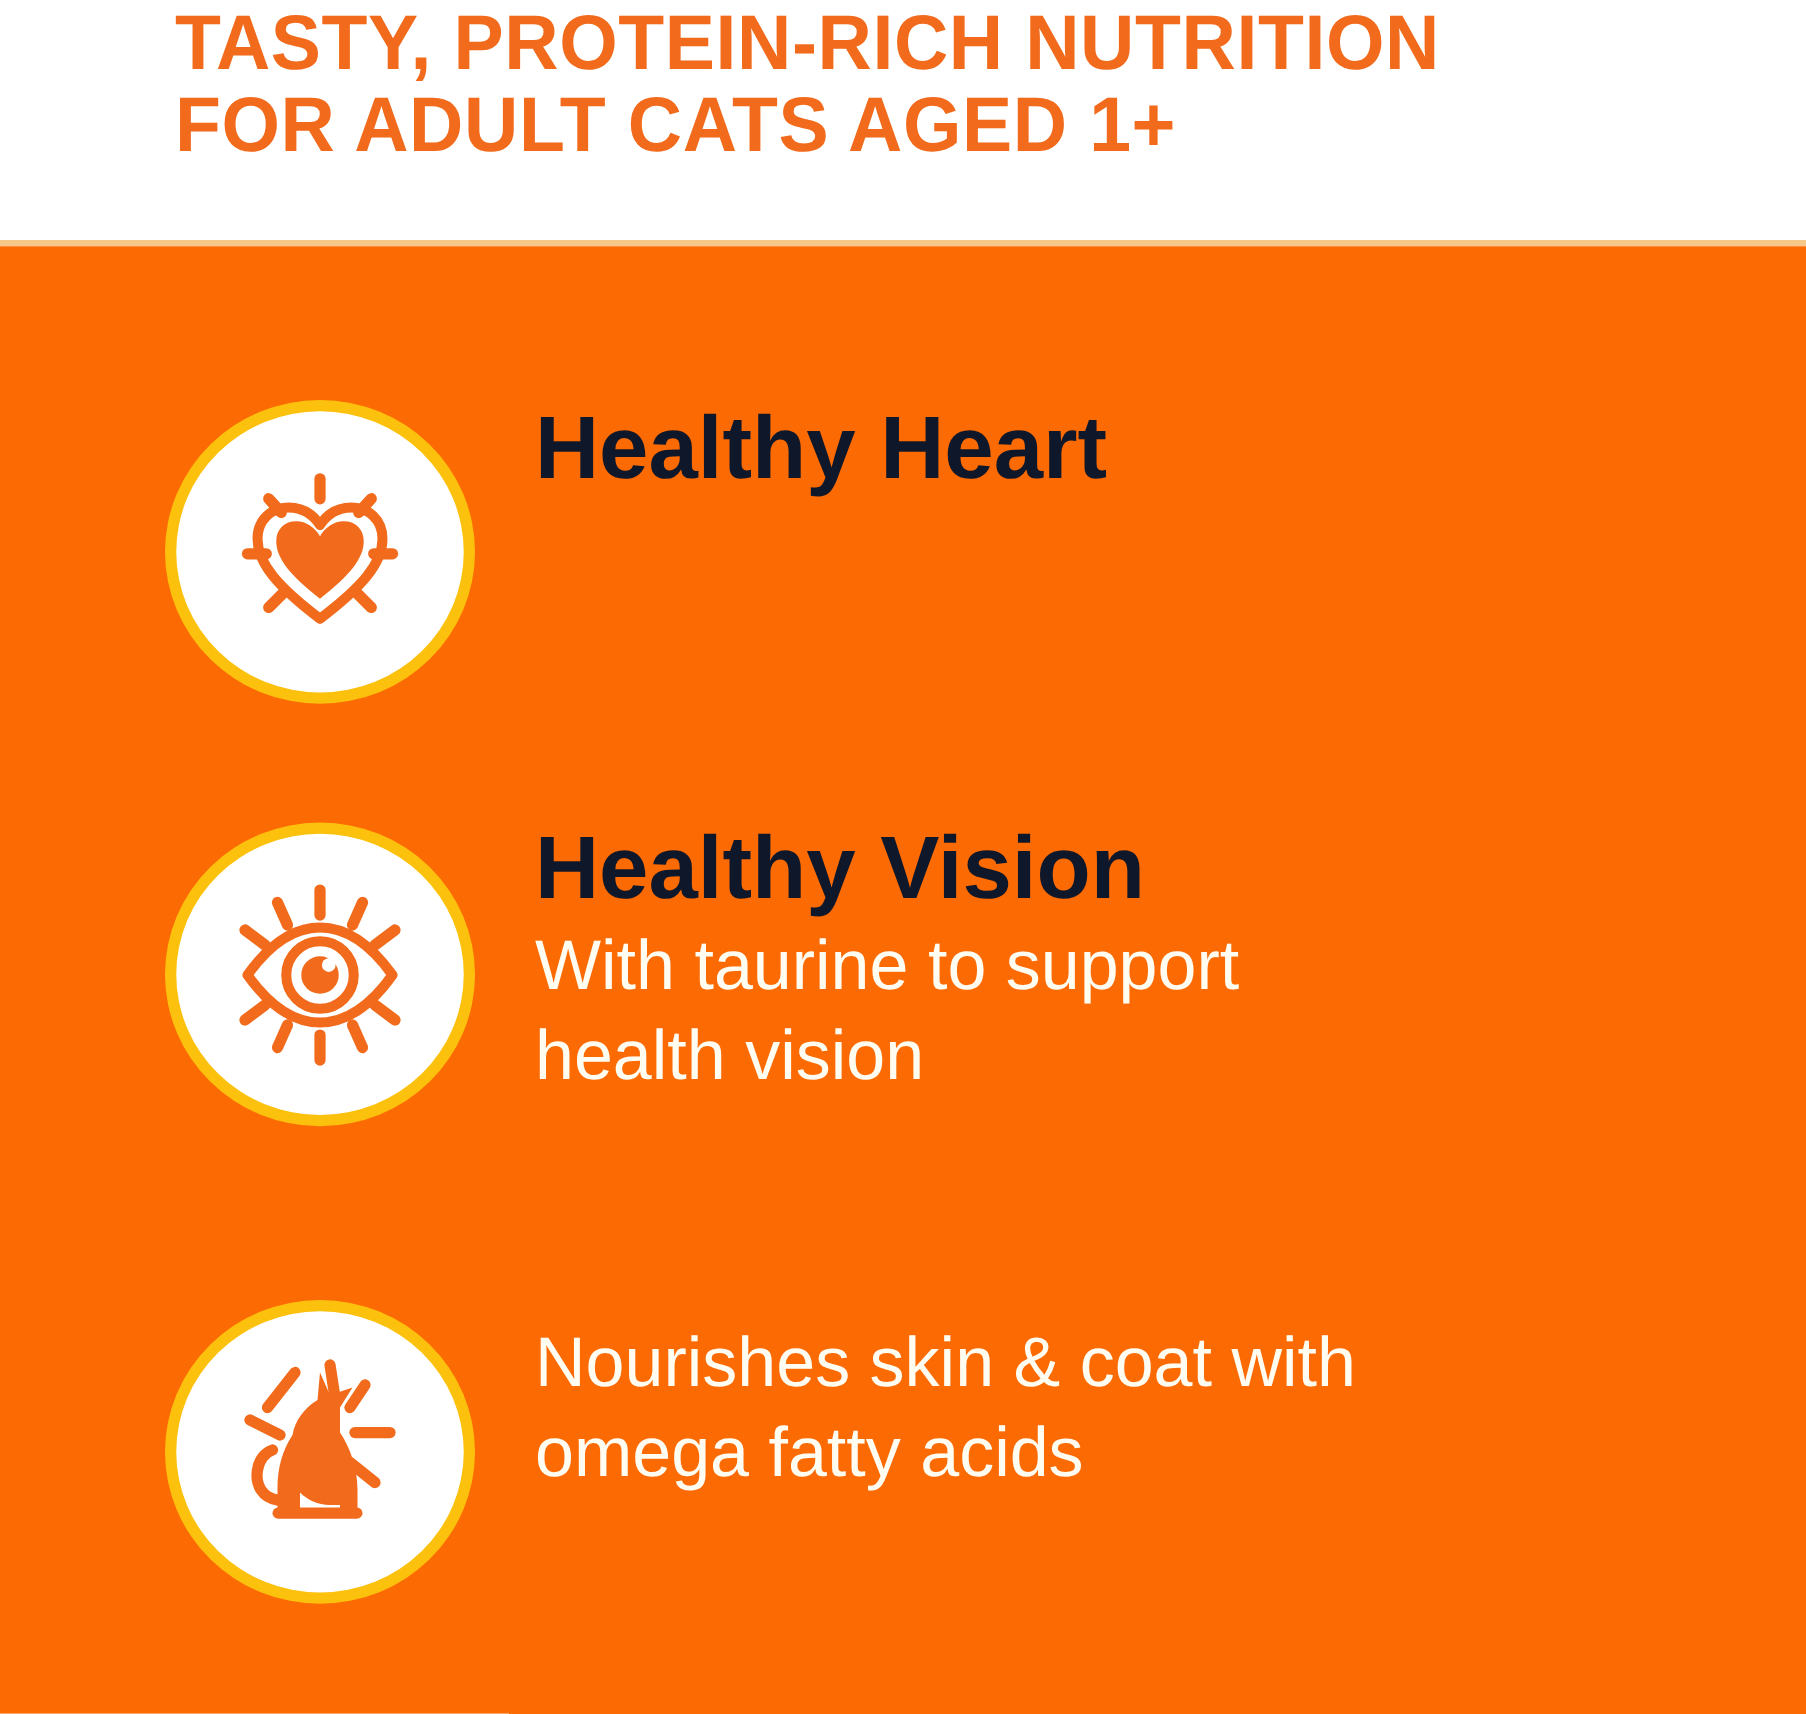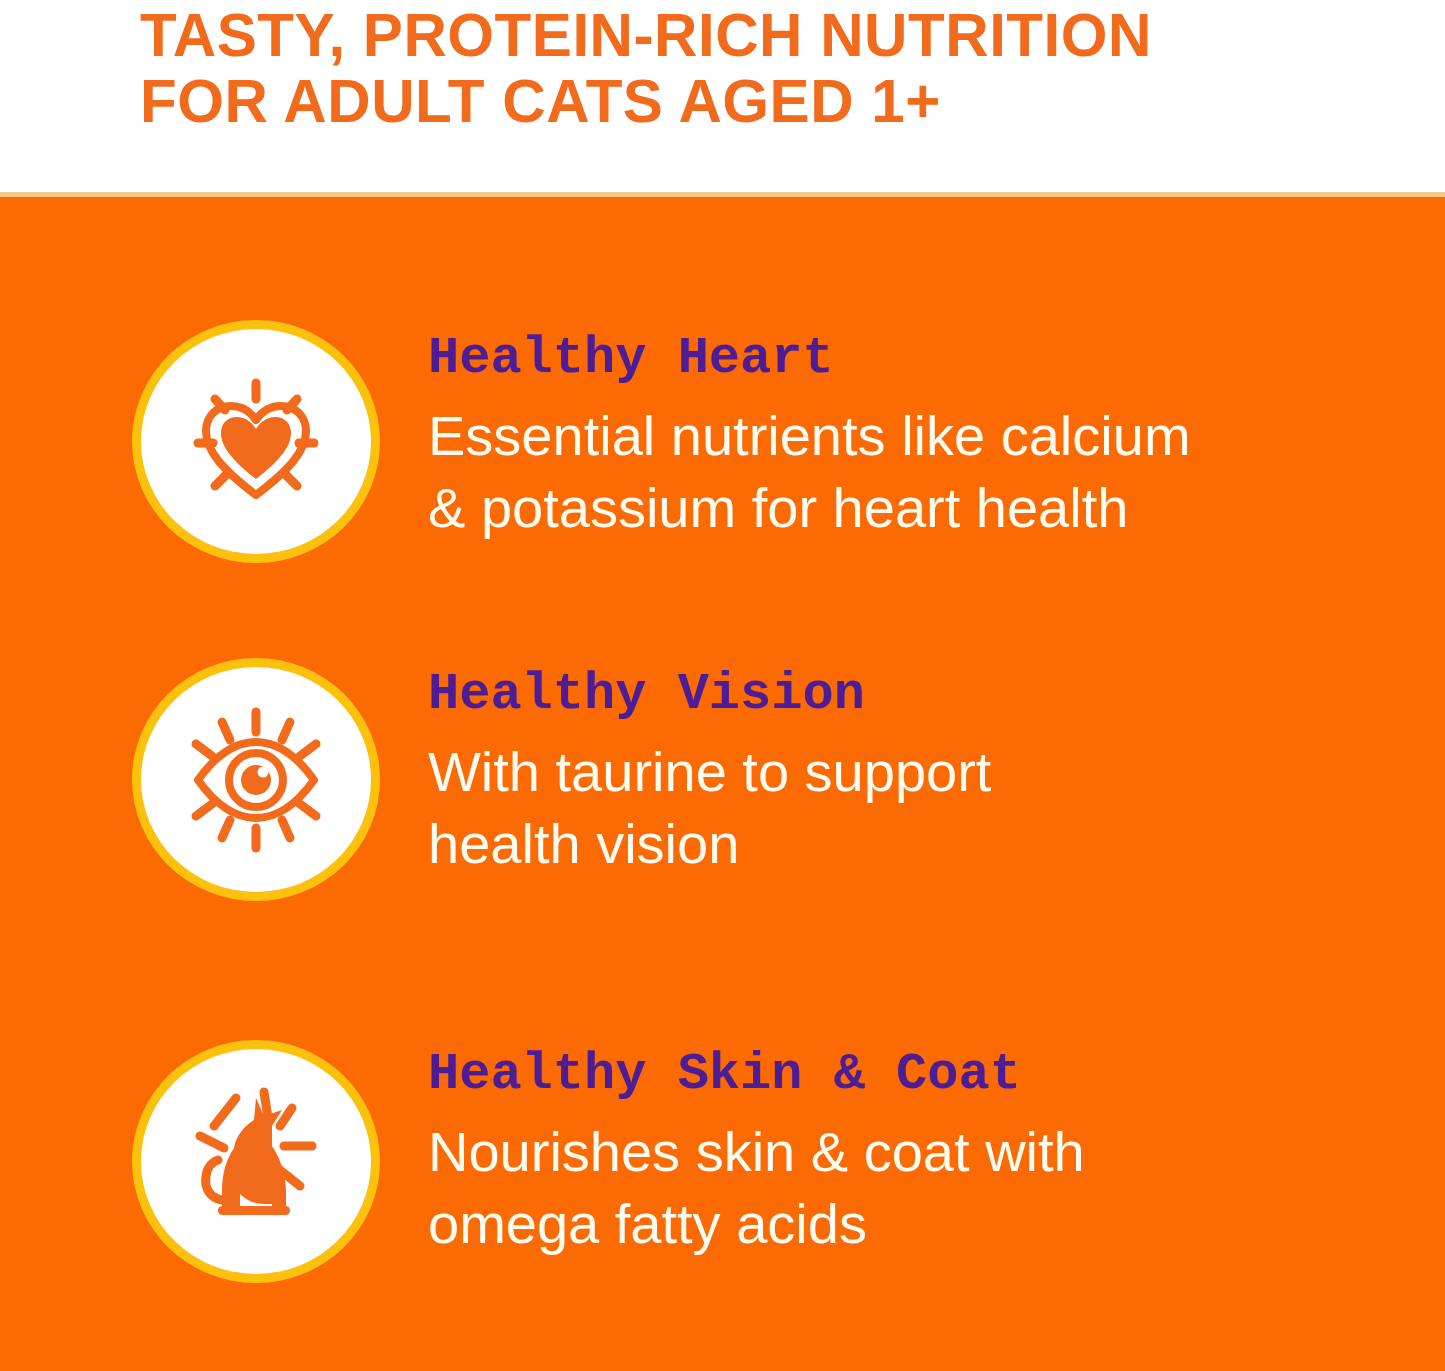--- a/index.html
+++ b/index.html
@@ -92,24 +92,24 @@
   .badge svg { display:block; }
 
   .copy {
     position:absolute;
     left:428px;
     top:8px;
     width:900px;
   }
 
   .b-title {
-    color:#4c1d95;
-    font-family:Liberation Mono, monospace;
+    color:#0f172a;
+    font-family:Liberation Sans, sans-serif;
     font-weight:bold;
-    font-size:52px;
+    font-size:71px;
     line-height:62px;
     letter-spacing:0px;
     white-space:nowrap;
   }
 
   .b-desc {
     color:#FFFDF2;
     font-family:"Liberation Sans Narrow","Liberation Sans", sans-serif;
     font-weight:400;
     font-size:56px;
@@ -160,22 +160,20 @@
                      C 40 56, 47 50, 56 50
                      C 64 50, 71 55, 75 62
                      C 79 55, 86 50, 94 50
                      C 103 50, 110 56, 110 66
                      C 110 80, 98 94, 75 112 Z" fill="#F26A1B"></path>
           </svg>
         </span>
       </div>
       <div class="copy">
         <div class="b-title">Healthy Heart</div>
-        <div class="b-desc">Essential nutrients like calcium
-&amp; potassium for heart health</div>
       </div>
     </div>
 
     <div class="row row-2">
       <div class="badge">
         <span>
           <svg width="160" height="160" viewBox="0 0 160 160">
             <g fill="none" stroke="#F26A1B" stroke-width="9" stroke-linecap="round">
               <line x1="80" y1="12" x2="80" y2="32"></line>
               <line x1="46" y1="22" x2="54" y2="40"></line>
@@ -233,20 +231,19 @@
                      L 106 28
                      L 88 34 Z" fill="#F26A1B"></path>
             <path d="M46 118
                      C 34 116, 28 106, 30 94
                      C 31 86, 36 80, 42 78" fill="none" stroke="#F26A1B" stroke-width="9" stroke-linecap="round"></path>
             <rect x="42" y="124" width="72" height="9" rx="4.5" fill="#F26A1B"></rect>
           </svg>
         </span>
       </div>
       <div class="copy">
-        <div class="b-title">Healthy Skin &amp; Coat</div>
         <div class="b-desc">Nourishes skin &amp; coat with
 omega fatty acids</div>
       </div>
     </div>
 
   </div>
 </div>
 
 </body></html>

